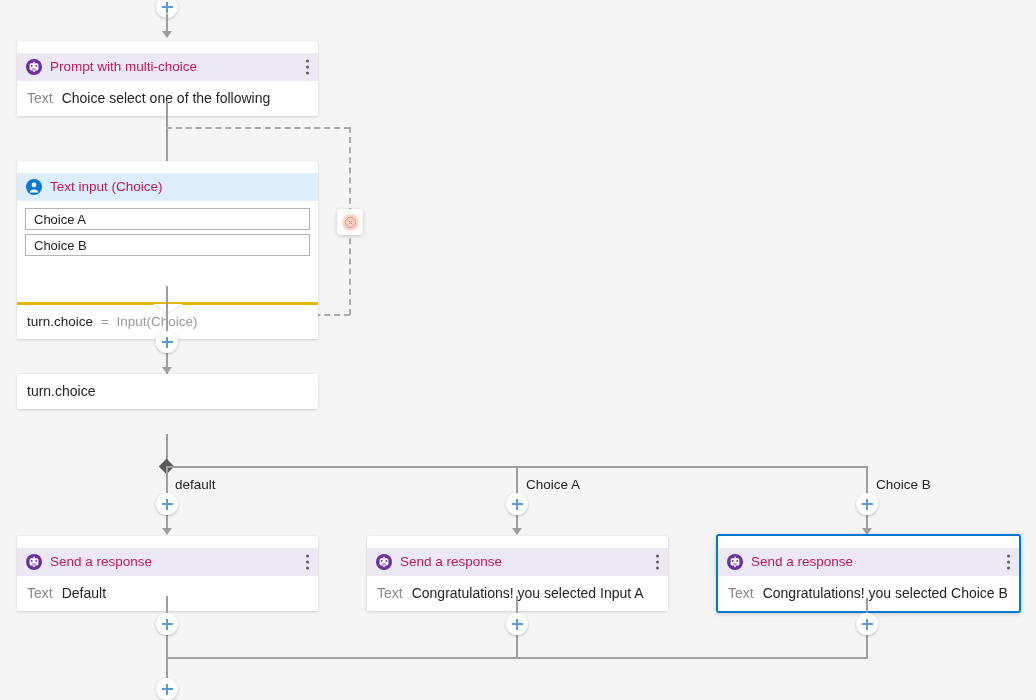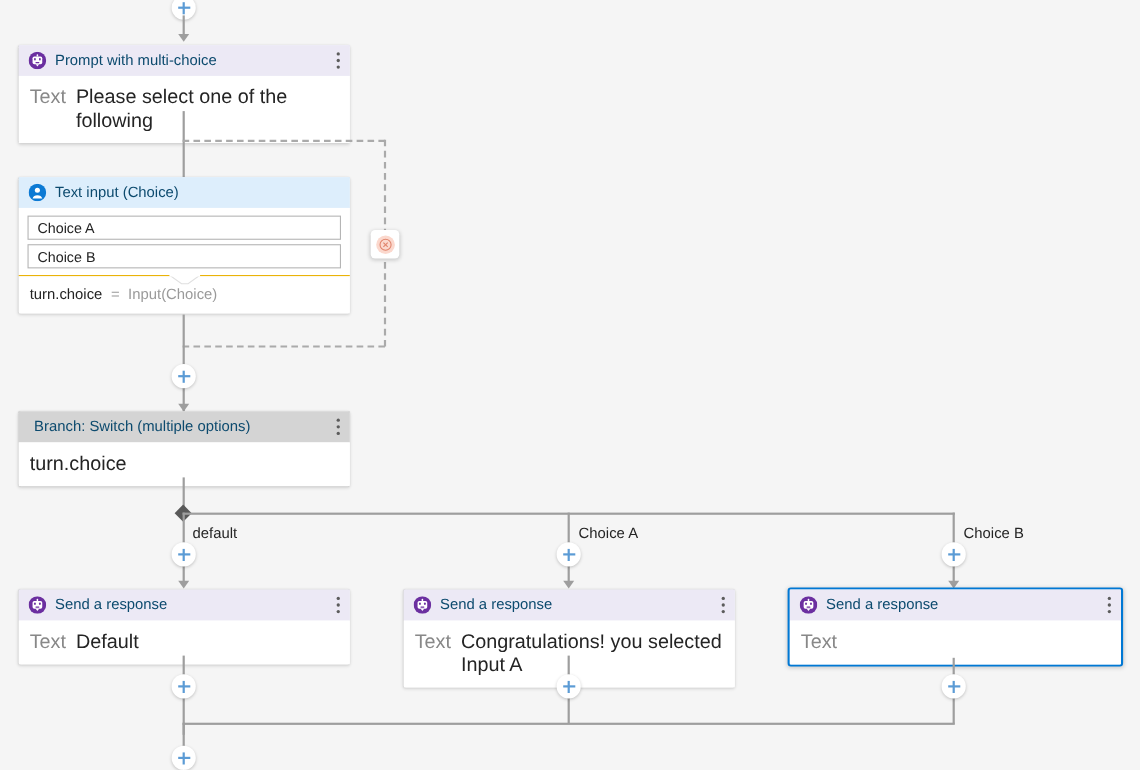--- a/index.html
+++ b/index.html
@@ -40,43 +40,43 @@
     display:flex;align-items:center;justify-content:center;}
   .loop-badge .disc{width:17px;height:17px;border-radius:50%;background:#fbd8cd;
     display:flex;align-items:center;justify-content:center;}
 
   
   .node{position:absolute;background:#ffffff;border-radius:2px;
     box-shadow:0 1px 3px rgba(0,0,0,.14),0 0 1px rgba(0,0,0,.12);}
   .node.selected{border:2px solid #0078d4;border-radius:3px;
      box-shadow:0 1px 4px rgba(0,0,0,.18);}
   .node-head{height:28px;display:flex;align-items:center;padding:0 8px 0 9px;
-    font-size:13.5px;color:#0c4a6e;position:relative;}
+    font-size:13.5px;color:#be185d;position:relative;margin-top:12px;}
   .node-head.bot{background:#ece9f5;}
   .node-head.user{background:#ddeefc;}
   .node-head.switch{background:#d4d4d4;}
   .node-title{margin-left:8px;line-height:1;}
   .ellipsis{position:absolute;right:9px;top:50%;transform:translateY(-50%);
     width:3px;height:15px;display:flex;flex-direction:column;justify-content:space-between;
     cursor:pointer;}
   .ellipsis i{display:block;width:3px;height:3px;background:#5c5c5c;border-radius:50%;}
 
-  .node-body{padding:9px 10px 10px 10px;font-size:18px;color:#242424;
+  .node-body{padding:9px 10px 10px 10px;font-size:14px;color:#242424;
     display:flex;align-items:baseline;background:#fff;}
   .lbl-muted{color:#888888;margin-right:9px;}
   .body-val{color:#242424;}
 
   .choices{background:#fff;padding:7px 8px 6px 8px;}
   .choice-field{border:1px solid #b5b5b5;background:#fff;height:20px;
     display:flex;align-items:center;padding:0 0 0 8px;font-size:13px;color:#242424;
     margin-bottom:4px;}
   .choice-field:last-child{margin-bottom:0;}
 
-  .outvar{position:relative;background:#fff;border-top:1px solid #eab308;
-    padding:9px 10px 10px 10px;font-size:13.5px;color:#242424;}
+  .outvar{position:relative;background:#fff;border-top:3px solid #eab308;
+    padding:9px 10px 10px 10px;font-size:13.5px;color:#242424;margin-top:40px;}
   .outvar .notch{position:absolute;top:-1px;left:50%;transform:translateX(-50%);
     width:28px;height:9px;overflow:hidden;}
   .outvar .notch svg{display:block;}
   .outvar .muted{color:#9a9a9a;}
 
   .icon{width:16px;height:16px;display:inline-block;flex:0 0 16px;}
 </style>
 </head>
 <body>
 
@@ -101,21 +101,21 @@
       </span>
       <span class="node-title">Prompt with multi-choice</span>
       <span class="ellipsis">
           <i></i>
           <i></i>
           <i></i>
         </span>
     </div>
     <div class="node-body">
       <span class="lbl-muted">Text</span>
-      <span class="body-val">Please select one of the following</span>
+      <span class="body-val">Choice select one of the following</span>
     </div>
   </div>
 
   <div class="vline" style="left:166px;top:101px;height:60px;"></div>
 
   <div class="dashed-seg dash-h" style="left:166px;top:127px;width:184px;height:0;"></div>
   <div class="dashed-seg dash-v" style="left:349px;top:127px;width:0;height:188px;"></div>
   <div class="dashed-seg dash-h" style="left:166px;top:314px;width:184px;height:0;"></div>
   <div class="loop-badge" style="left:337px;top:209px;">
     <span class="disc">
@@ -157,28 +157,20 @@
       <span class="muted" style="margin:0 4px;">=</span>
       <span class="muted">Input(Choice)</span>
     </div>
   </div>
 
   <div class="vline" style="left:166px;top:286px;height:88px;"></div>
   <div class="plusbtn" style="left:156px;top:331px;"></div>
   <div class="arrowhead" style="left:162px;top:367px;"></div>
 
   <div class="node" style="left:17px;top:374px;width:301px;">
-    <div class="node-head switch">
-      <span class="node-title" style="margin-left:5px;">Branch: Switch (multiple options)</span>
-      <span class="ellipsis">
-          <i></i>
-          <i></i>
-          <i></i>
-        </span>
-    </div>
     <div class="node-body">
       <span class="body-val">turn.choice</span>
     </div>
   </div>
 
   <div class="vline" style="left:166px;top:434px;height:34px;"></div>
   <div class="diamond" style="left:161px;top:461px;"></div>
   <div class="hline" style="left:166px;top:466px;width:702px;"></div>
 
   <div class="vline" style="left:166px;top:466px;height:66px;"></div>
@@ -263,20 +255,21 @@
       </span>
       <span class="node-title">Send a response</span>
       <span class="ellipsis">
           <i></i>
           <i></i>
           <i></i>
         </span>
     </div>
     <div class="node-body">
       <span class="lbl-muted">Text</span>
+      <span class="body-val">Congratulations! you selected Choice B</span>
     </div>
   </div>
 
   <div class="vline" style="left:166px;top:596px;height:72px;"></div>
   <div class="plusbtn" style="left:156px;top:613px;"></div>
 
   <div class="vline" style="left:516px;top:596px;height:62px;"></div>
   <div class="plusbtn" style="left:506px;top:613px;"></div>
 
   <div class="vline" style="left:866px;top:598px;height:60px;"></div>

